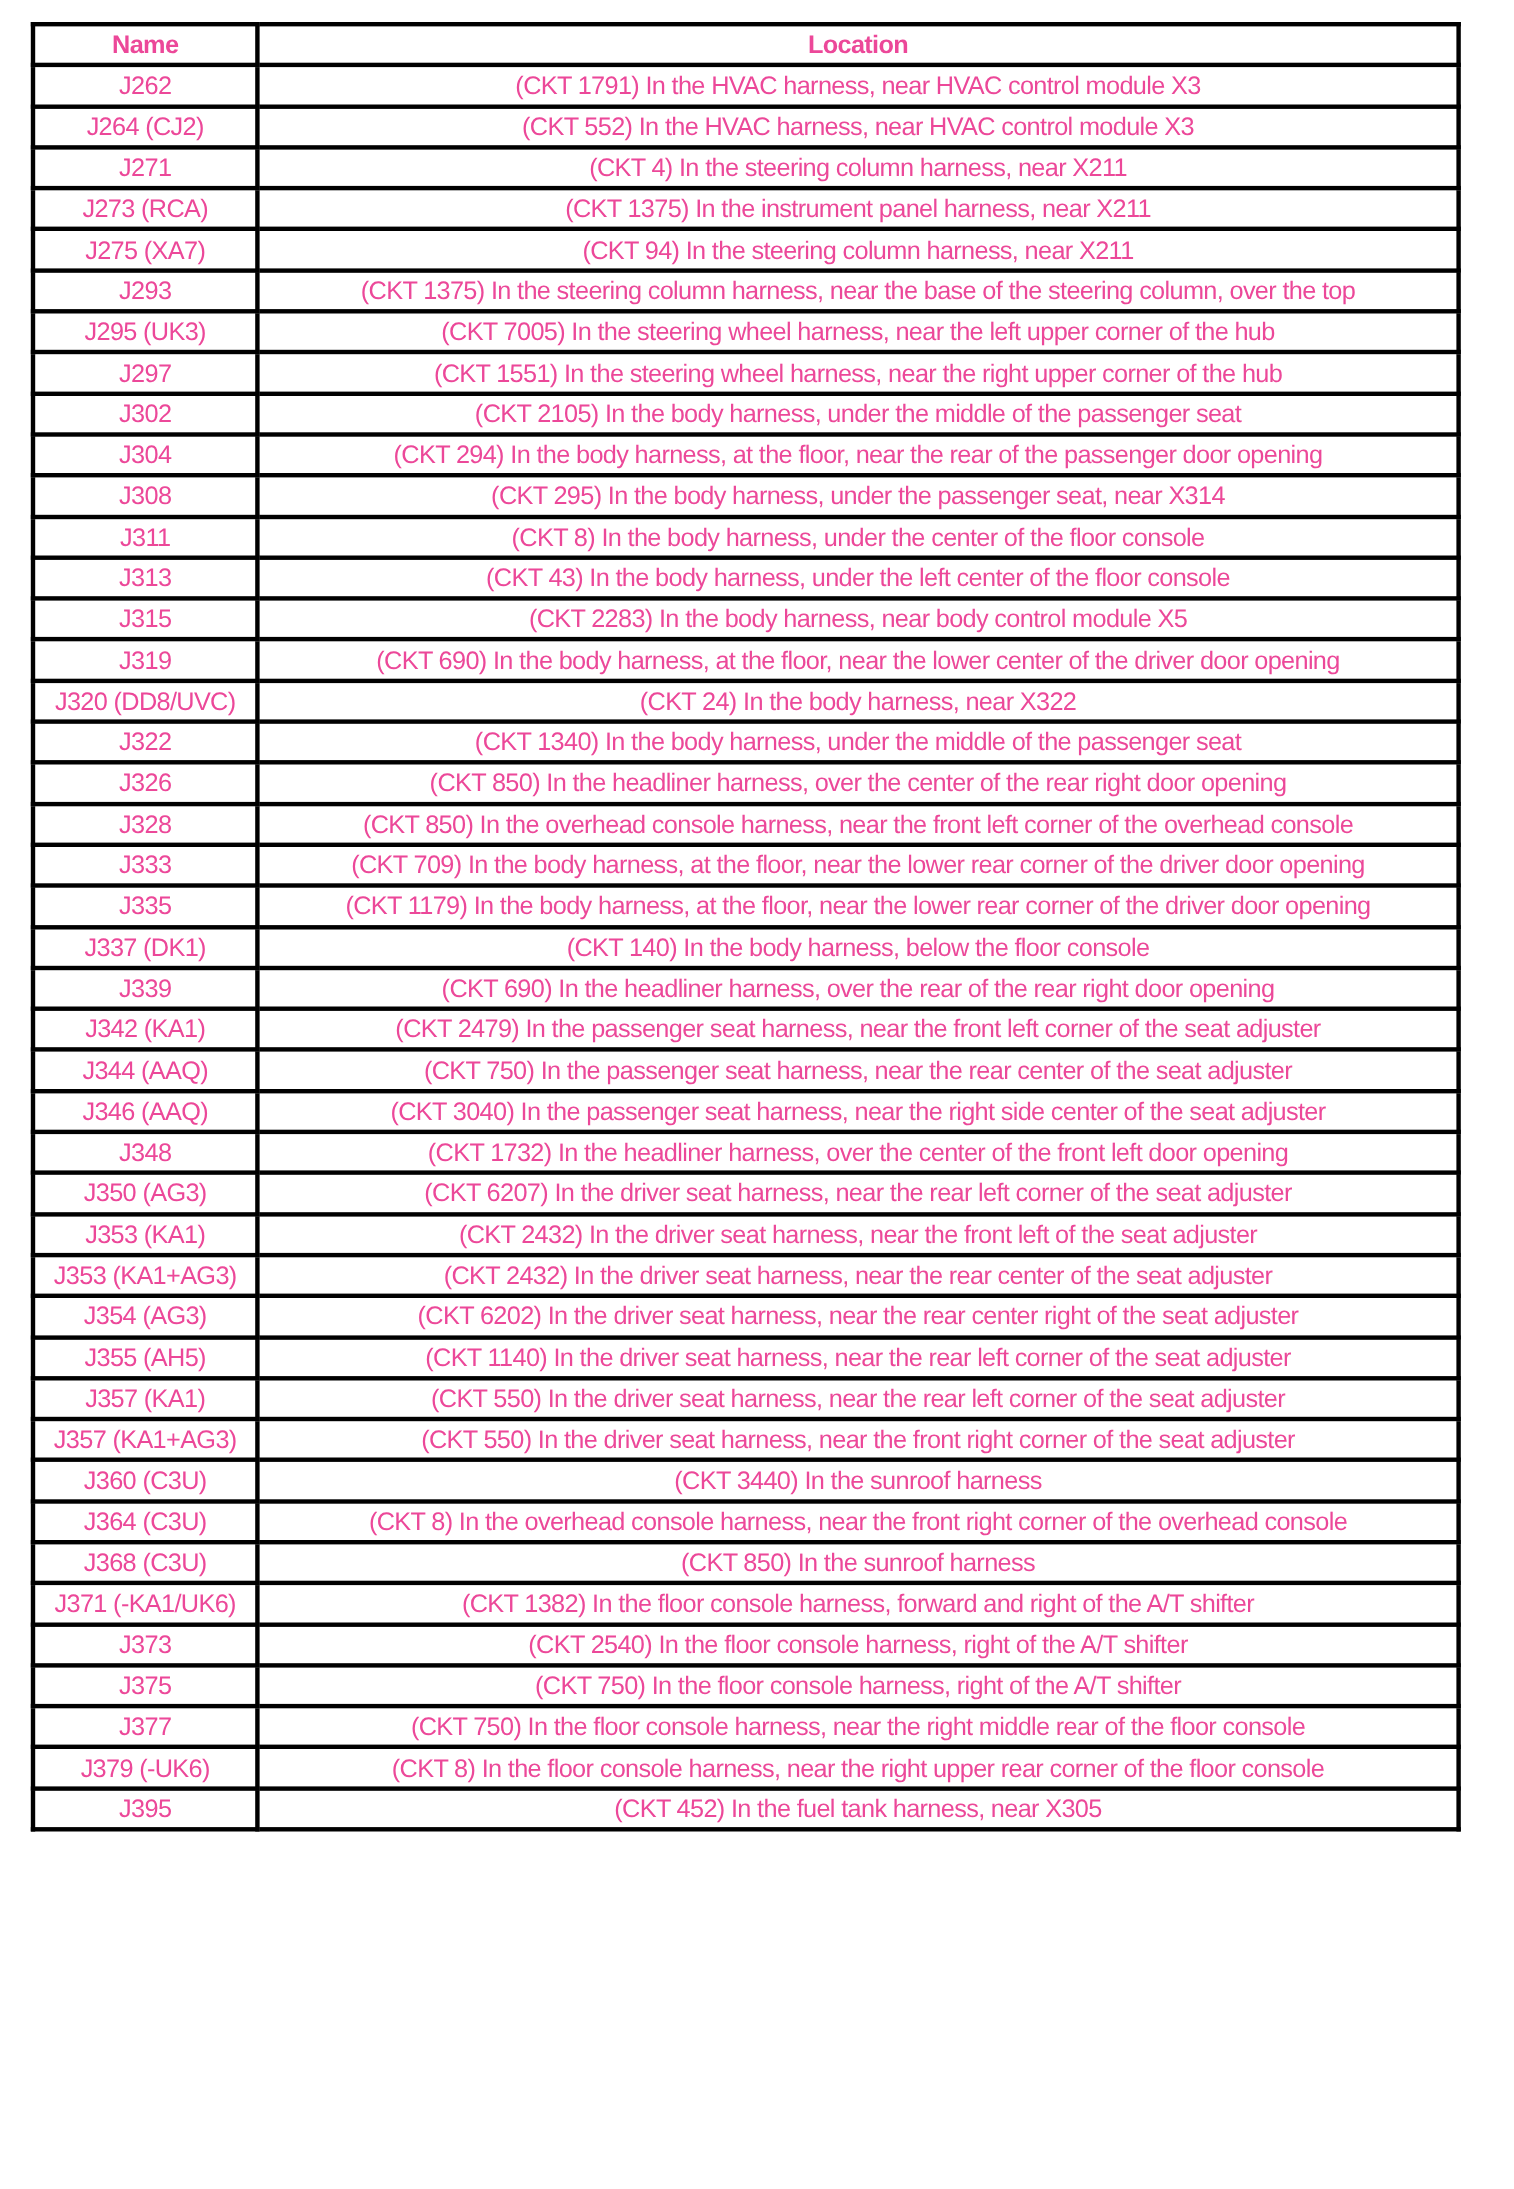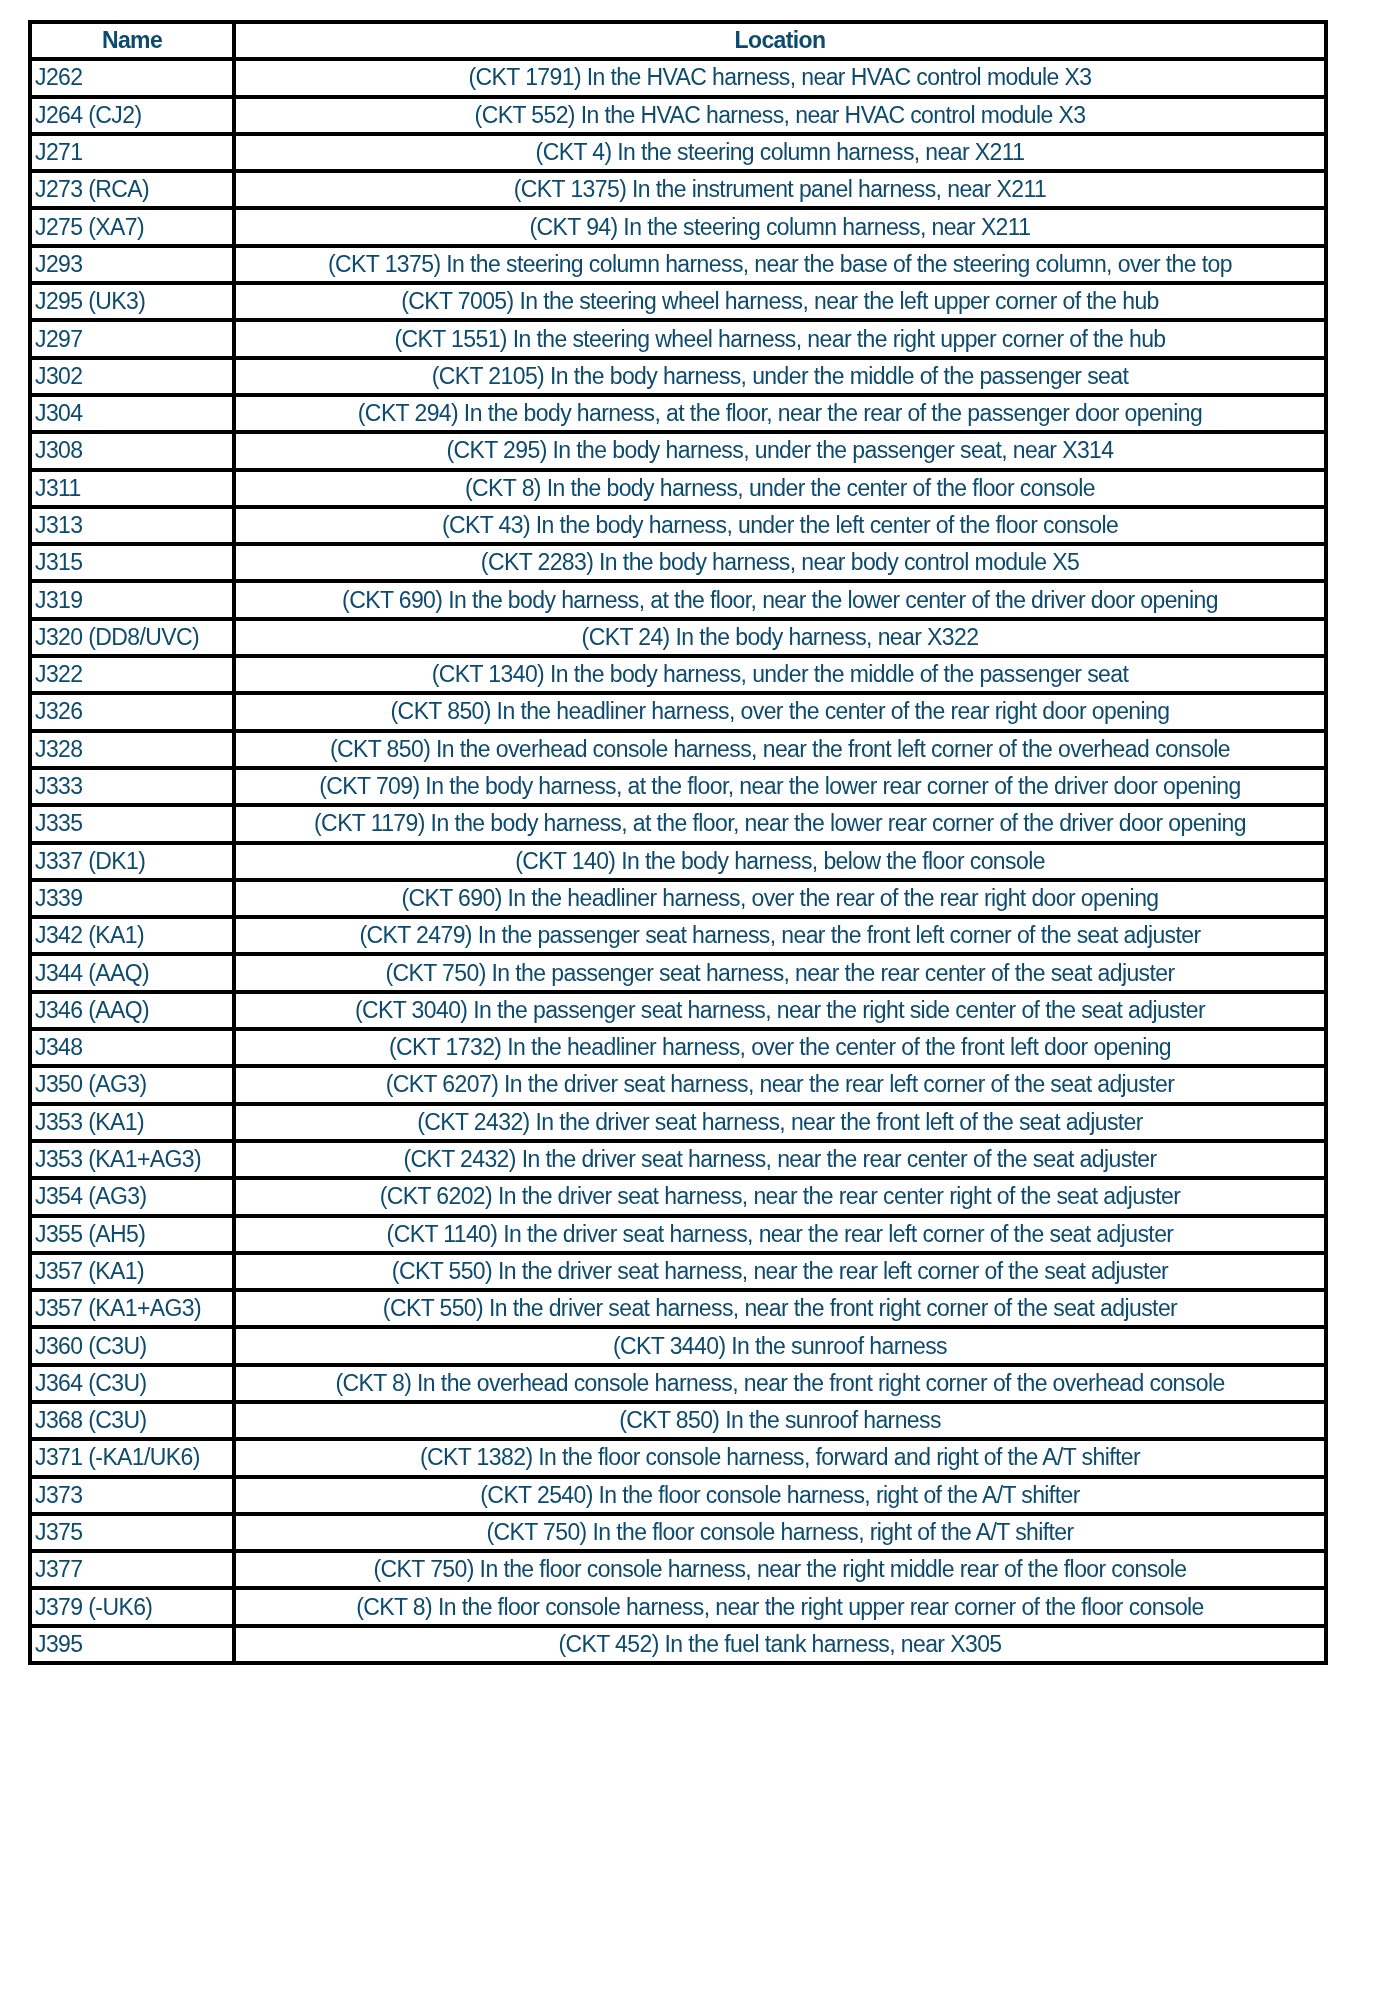--- a/index.html
+++ b/index.html
@@ -1,28 +1,28 @@
 <!DOCTYPE html>
 <html><head>
 <meta charset="utf-8">
 <style>
   html, body { margin: 0; padding: 0; background: #ffffff; }
   body { width: 1376px; height: 1990px; position: relative; overflow: hidden; }
   .tbl {
     position: absolute; left: 28px; top: 20px; width: 1300px;
     border-collapse: collapse; table-layout: fixed;
-    font-family: "Liberation Sans", sans-serif; color: #0c4a6e;
+    font-family: "Liberation Sans", sans-serif; color: #ec4899;
   }
   .tbl td, .tbl th {
     border: 4px solid #000; height: 33.3px; padding: 0 3px;
     font-size: 23px; white-space: nowrap; overflow: hidden;
     letter-spacing: -0.6px;
   }
   .tbl th { font-weight: bold; text-align: center; }
-  .tbl td.name { text-align: left; }
+  .tbl td.name { text-align: center; }
   .tbl td.loc { text-align: center; }
   col.c1 { width: 204px; }
 </style>
 </head>
 <body>
 
 <table class="tbl">
   <colgroup>
       <col class="c1">
       <col class="c2">

